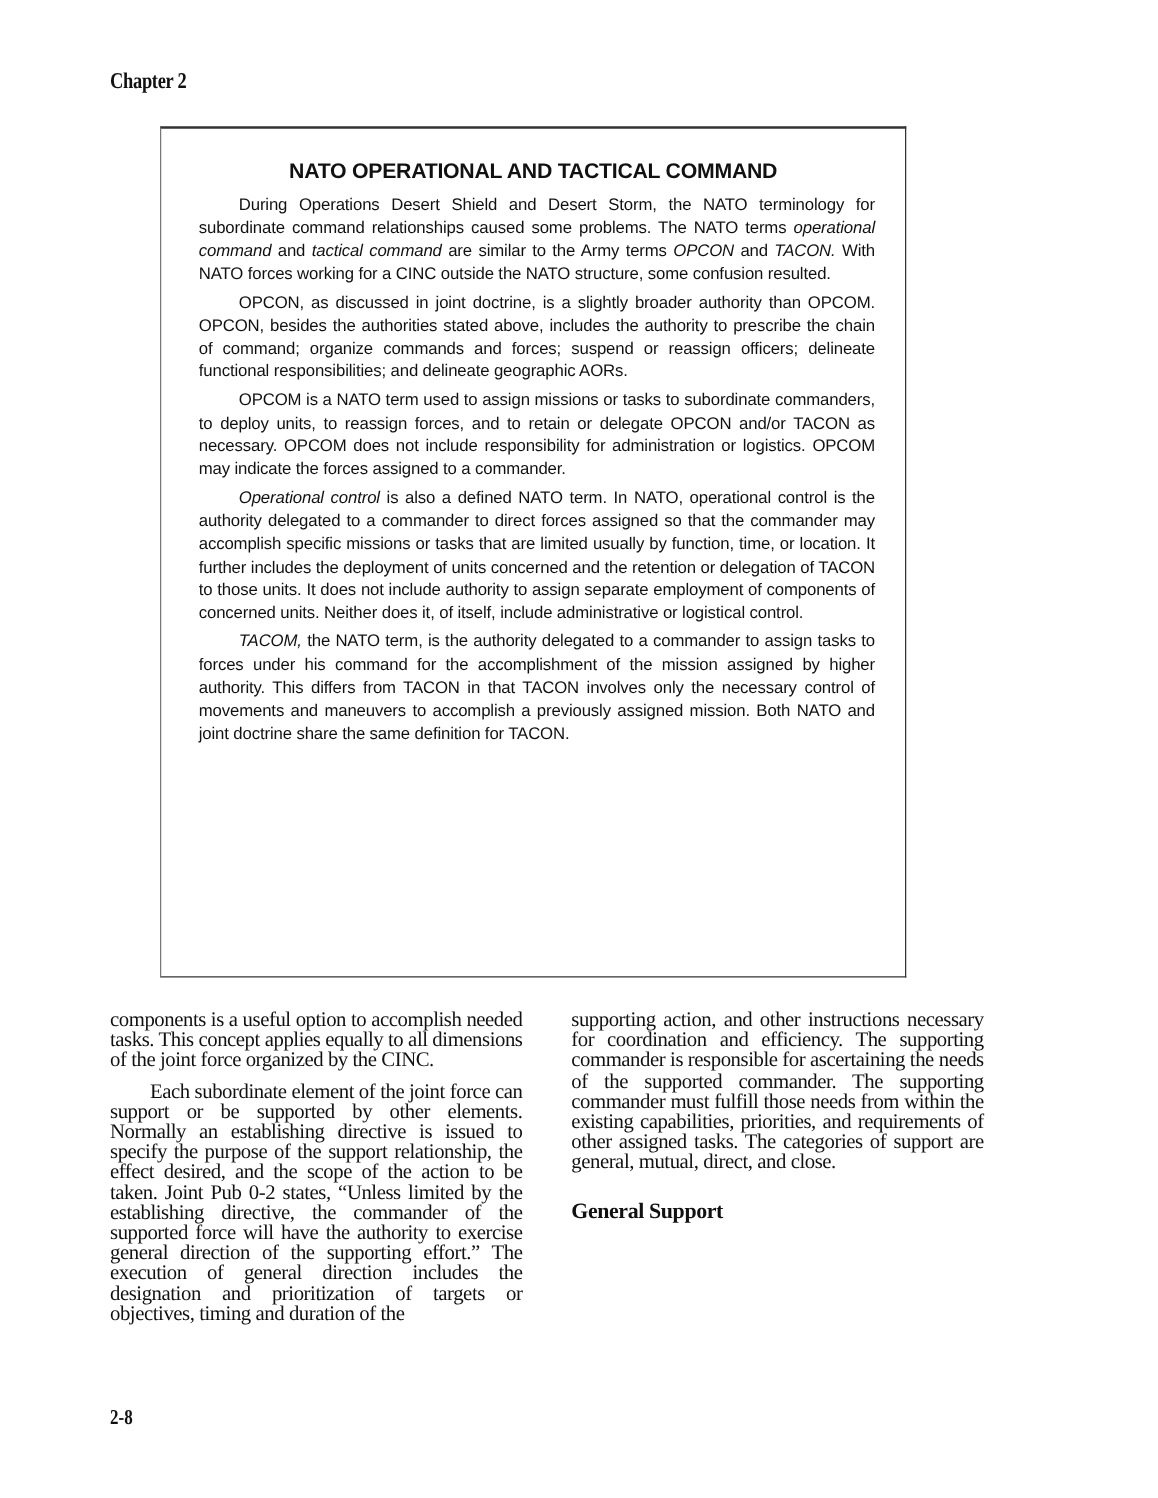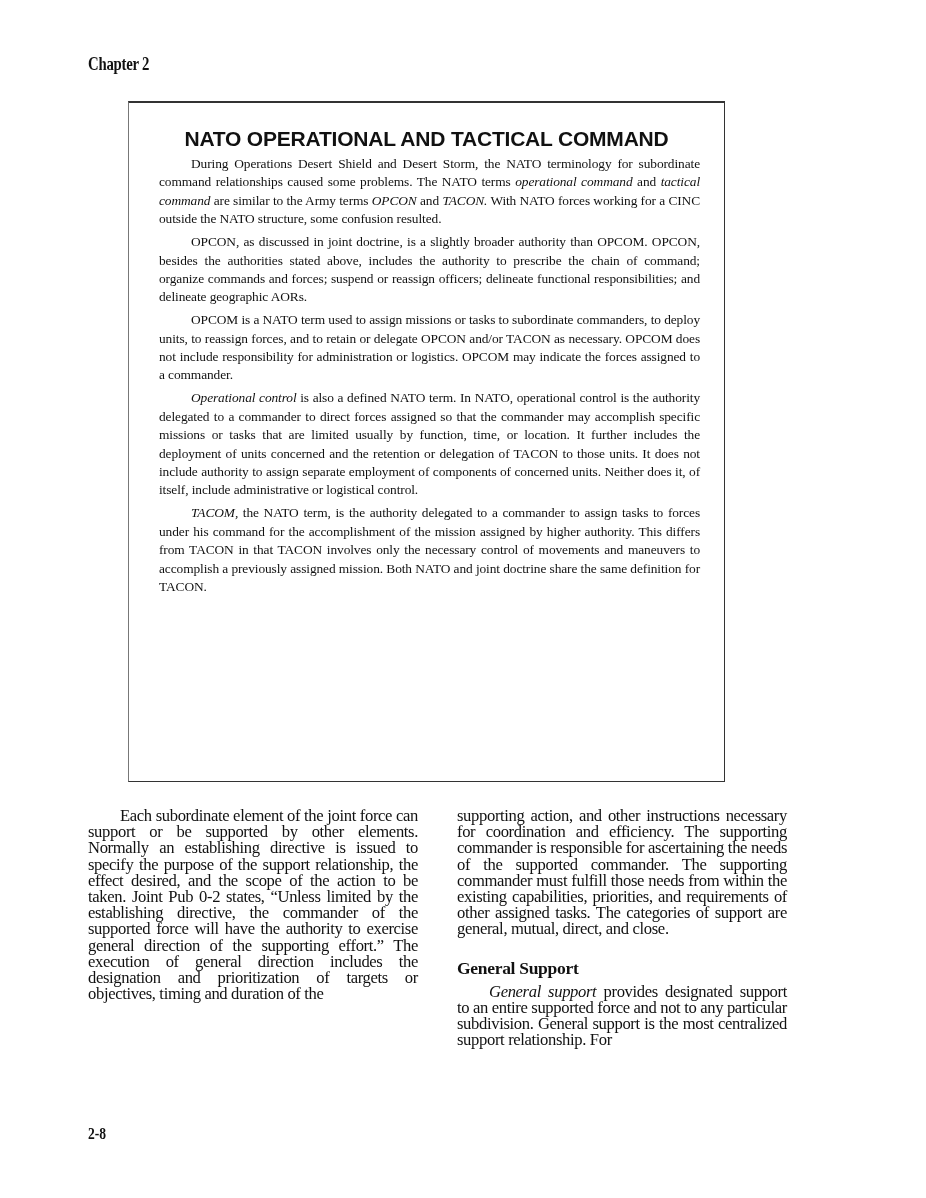--- a/index.html
+++ b/index.html
@@ -10,29 +10,29 @@
       letter-spacing: -0.3px; transform: scaleX(0.82); transform-origin: left top;
     }
     .box {
       position: absolute; left: 128px; top: 101px; width: 597px; height: 681px;
       border-top: 2px solid #333; border-right: 1.5px solid #333;
       border-bottom: 1.5px solid #333; border-left: 1px solid #777;
       box-sizing: border-box;
     }
     .box-title {
       position: absolute; left: 0; right: 0; top: 24px; text-align: center;
-      font-family: "Liberation Sans", sans-serif; font-weight: bold; font-size: 21px;
+      font-family: "Liberation Sans", sans-serif; font-weight: bold; font-size: 17px;
       letter-spacing: -0.2px;
     }
     .box-body {
       position: absolute; left: 30px; width: 541px; top: 52px;
       font-family: "Liberation Sans", sans-serif; font-size: 13.4px; line-height: 18.4px;
       text-align: justify; letter-spacing: -0.1px;
     }
-    .box-body p { margin: 0 0 4.5px 0; text-indent: 32px; font-family: Liberation Serif, serif; }
+    .box-body p { margin: 0 0 4.5px 0; text-indent: 32px; }
     .col {
       position: absolute; top: 808px; width: 330px;
       font-family: "Liberation Serif", serif; font-size: 16.6px; line-height: 16.2px;
       text-align: justify; letter-spacing: -0.35px;
     }
     .col p { margin: 0 0 8px 0; }
     .col p.indent { text-indent: 32px; }
     .col-left { left: 88px; }
     .col-right { left: 457px; }
     .col h3 {
@@ -56,22 +56,22 @@
   <div class="box-body">
     <p><span>During Operations Desert Shield and Desert Storm, the NATO terminology for subordinate command relationships caused some problems. The NATO terms </span><i>operational command</i><span> and </span><i>tactical command</i><span> are similar to the Army terms </span><i>OPCON</i><span> and </span><i>TACON.</i><span> With NATO forces working for a CINC outside the NATO structure, some confusion resulted.</span></p>
     <p>OPCON, as discussed in joint doctrine, is a slightly broader authority than OPCOM. OPCON, besides the authorities stated above, includes the authority to prescribe the chain of command; organize commands and forces; suspend or reassign officers; delineate functional responsibilities; and delineate geographic AORs.</p>
     <p>OPCOM is a NATO term used to assign missions or tasks to subordinate commanders, to deploy units, to reassign forces, and to retain or delegate OPCON and/or TACON as necessary. OPCOM does not include responsibility for administration or logistics. OPCOM may indicate the forces assigned to a commander.</p>
     <p><i>Operational control</i><span> is also a defined NATO term. In NATO, operational control is the authority delegated to a commander to direct forces assigned so that the commander may accomplish specific missions or tasks that are limited usually by function, time, or location. It further includes the deployment of units concerned and the retention or delegation of TACON to those units. It does not include authority to assign separate employment of components of concerned units. Neither does it, of itself, include administrative or logistical control.</span></p>
     <p><i>TACOM,</i><span> the NATO term, is the authority delegated to a commander to assign tasks to forces under his command for the accomplishment of the mission assigned by higher authority. This differs from TACON in that TACON involves only the necessary control of movements and maneuvers to accomplish a previously assigned mission. Both NATO and joint doctrine share the same definition for TACON.</span></p>
   </div>
 </div>
 
 <div class="col col-left">
+  <p>components is a useful option to accomplish needed tasks. This concept applies equally to all dimensions of the joint force organized by the CINC.</p>
   <p class="indent">Each subordinate element of the joint force can support or be supported by other elements. Normally an establishing directive is issued to specify the purpose of the support relationship, the effect desired, and the scope of the action to be taken. Joint Pub 0-2 states, “Unless limited by the establishing directive, the commander of the supported force will have the authority to exercise general direction of the supporting effort.” The execution of general direction includes the designation and prioritization of targets or objectives, timing and duration of the</p>
 </div>
 
 <div class="col col-right">
   <p>supporting action, and other instructions necessary for coordination and efficiency. The supporting commander is responsible for ascertaining the needs of the supported commander. The supporting commander must fulfill those needs from within the existing capabilities, priorities, and requirements of other assigned tasks. The categories of support are general, mutual, direct, and close.</p>
   <h3>General Support</h3>
-  <p class="indent"><i>General support</i><span> provides designated support to an entire supported force and not to any particular subdivision. General support is the most centralized support relationship. For</span></p>
 </div>
 
 <div class="page-num">2-8</div>
 
 </body></html>

